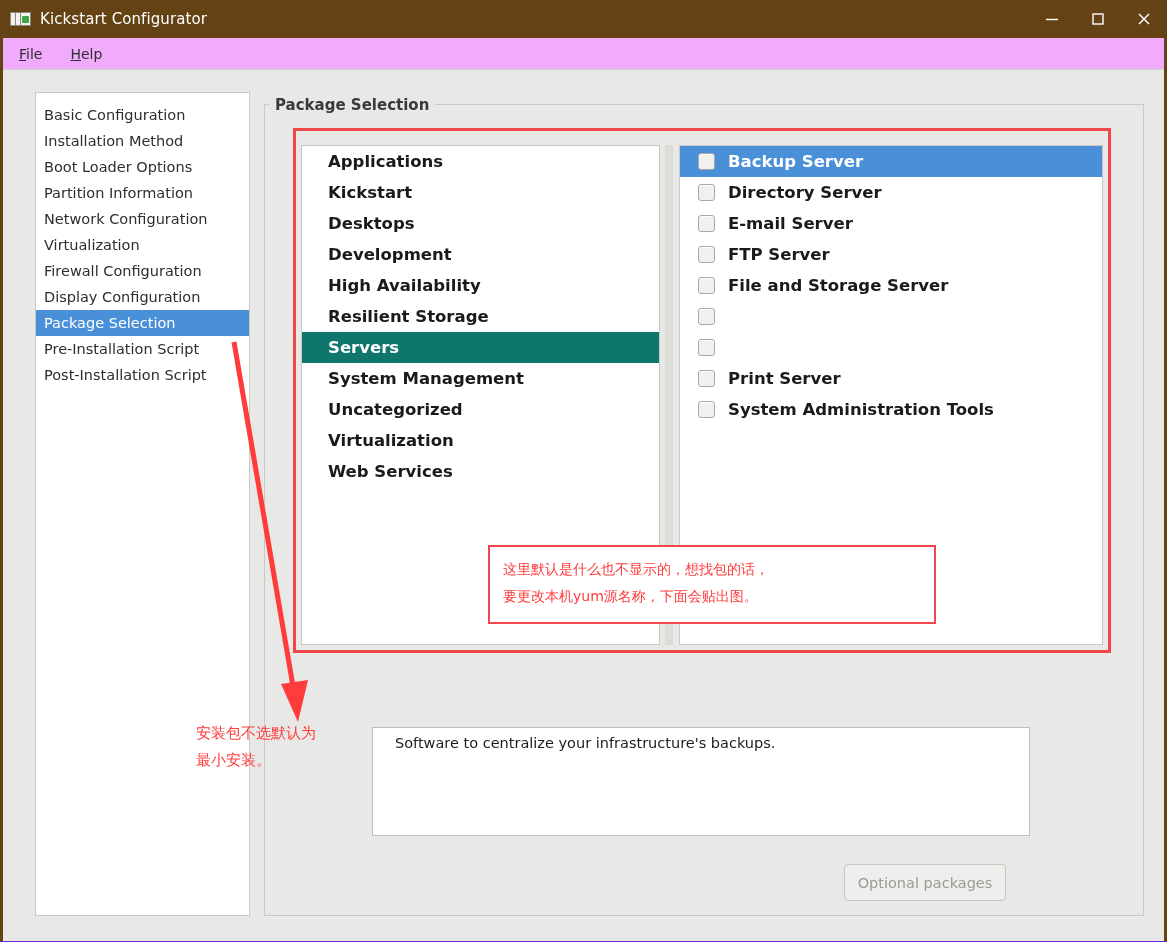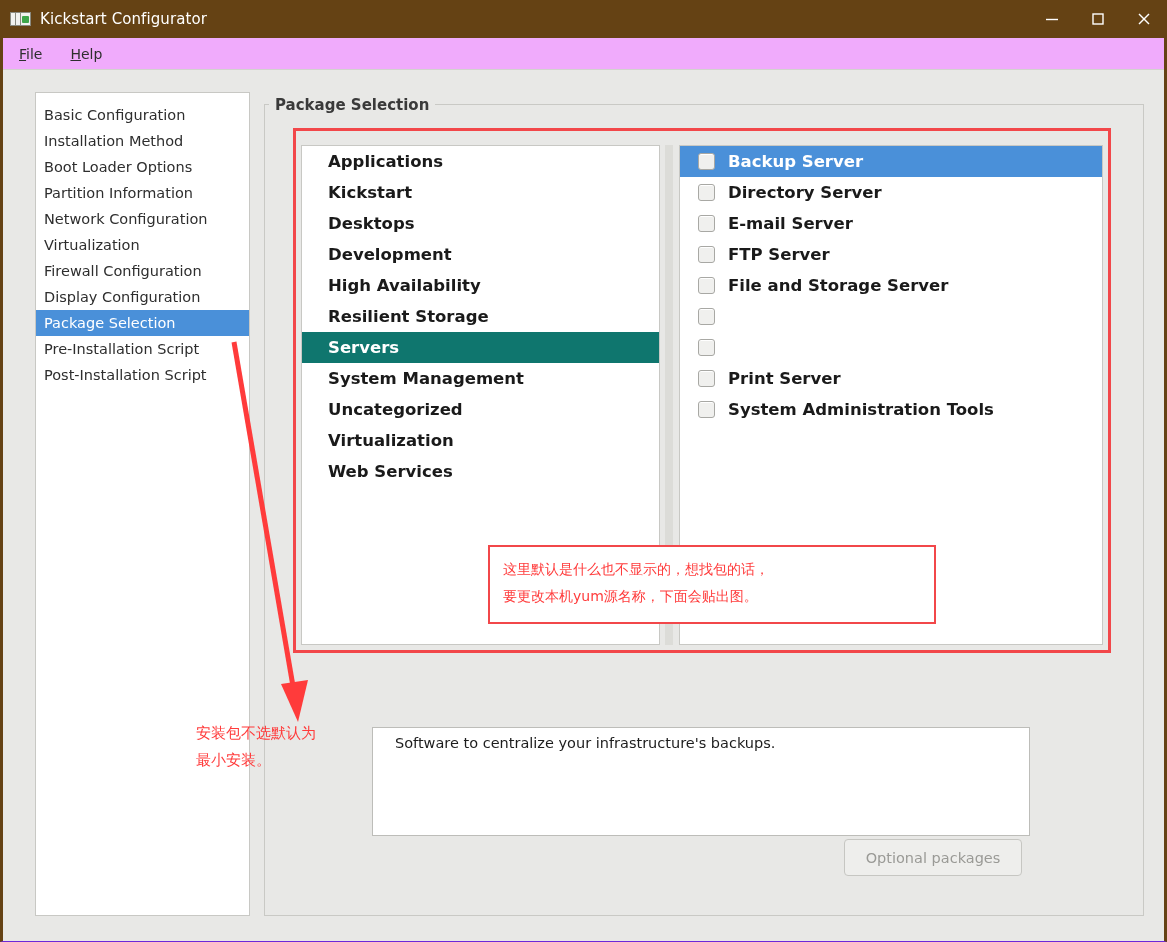--- a/index.html
+++ b/index.html
@@ -169,22 +169,22 @@
     border: 1px solid #bdbdb9;
     padding: 6px 22px;
     margin-top: 40px;
   }
   .desc-text {
     font-size: 14.5px; color: #1d1d1d; line-height: 19px;
   }
 
   
   .opt-btn {
-    position: absolute; left: 841px; top: 839px;
-    width: 178px; height: 37px;
+    position: absolute; left: 841px; top: 864px;
+    width: 162px; height: 37px;
     background: #eeeeec;
     border: 1px solid #c6c6c2;
     border-radius: 4px;
     color: #9a9a96;
     font-size: 14.5px;
     display: flex; align-items: center; justify-content: center;
   }
 </style>
 </head>
 <body>

